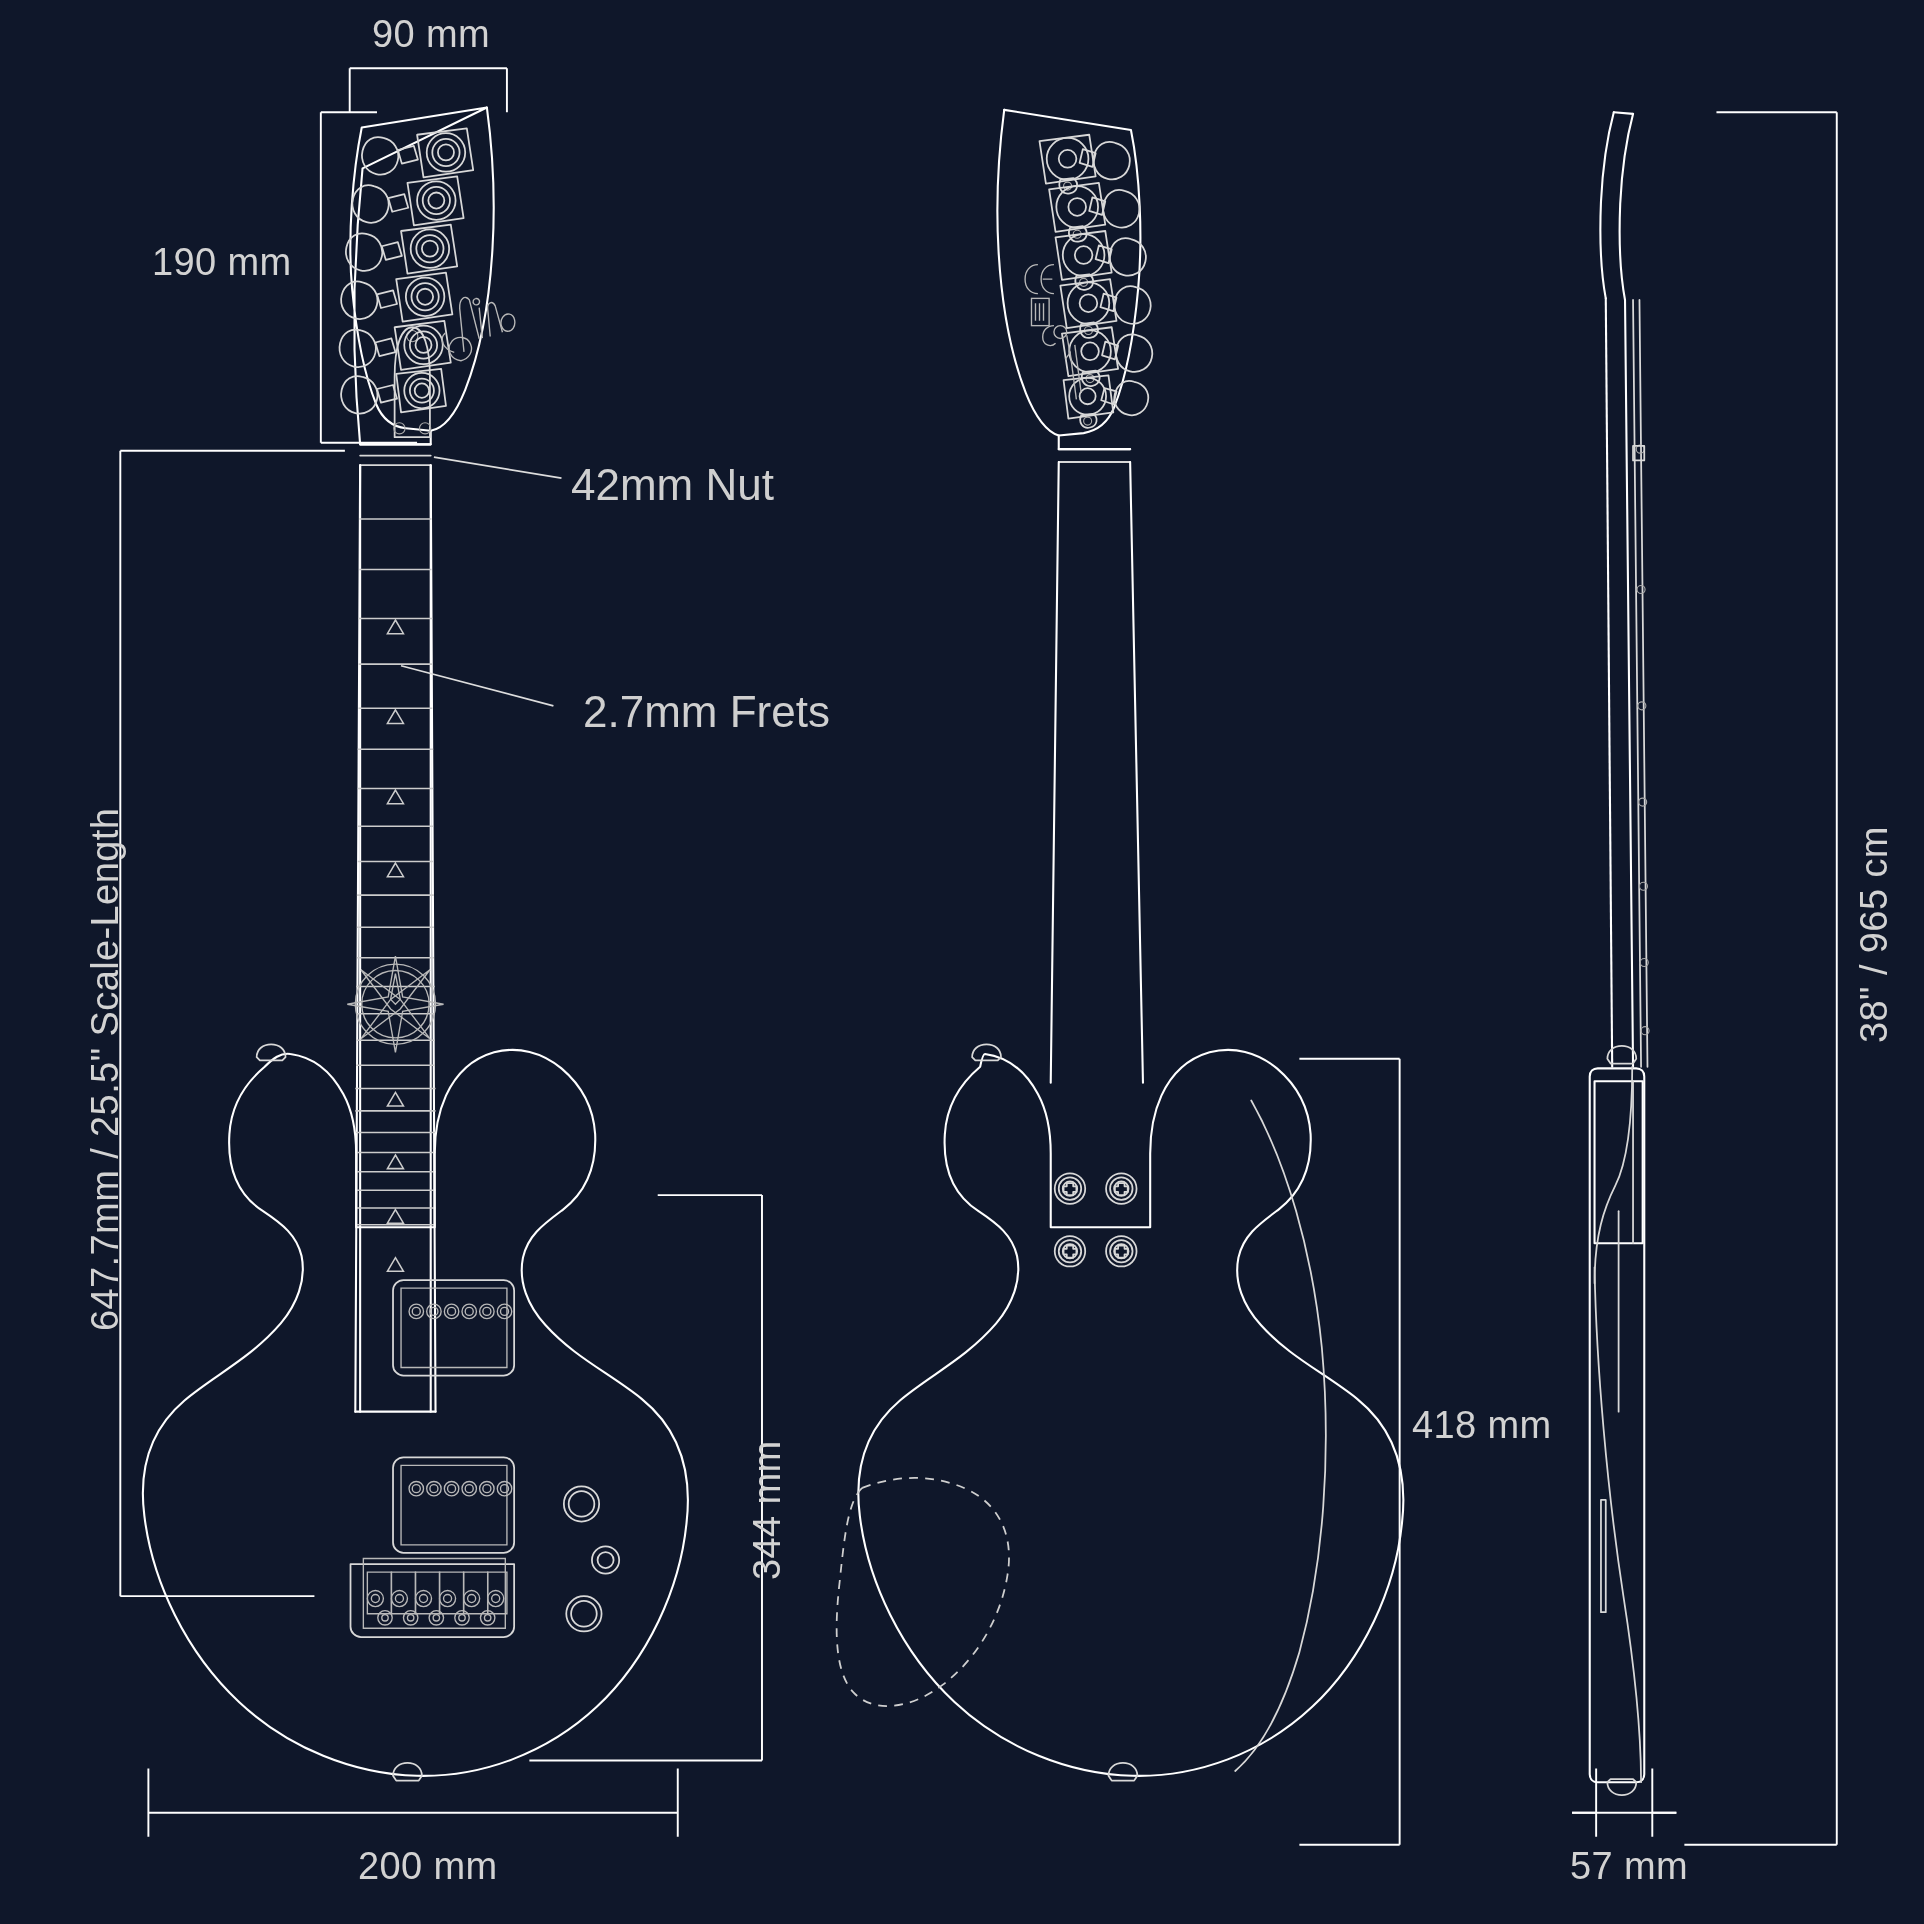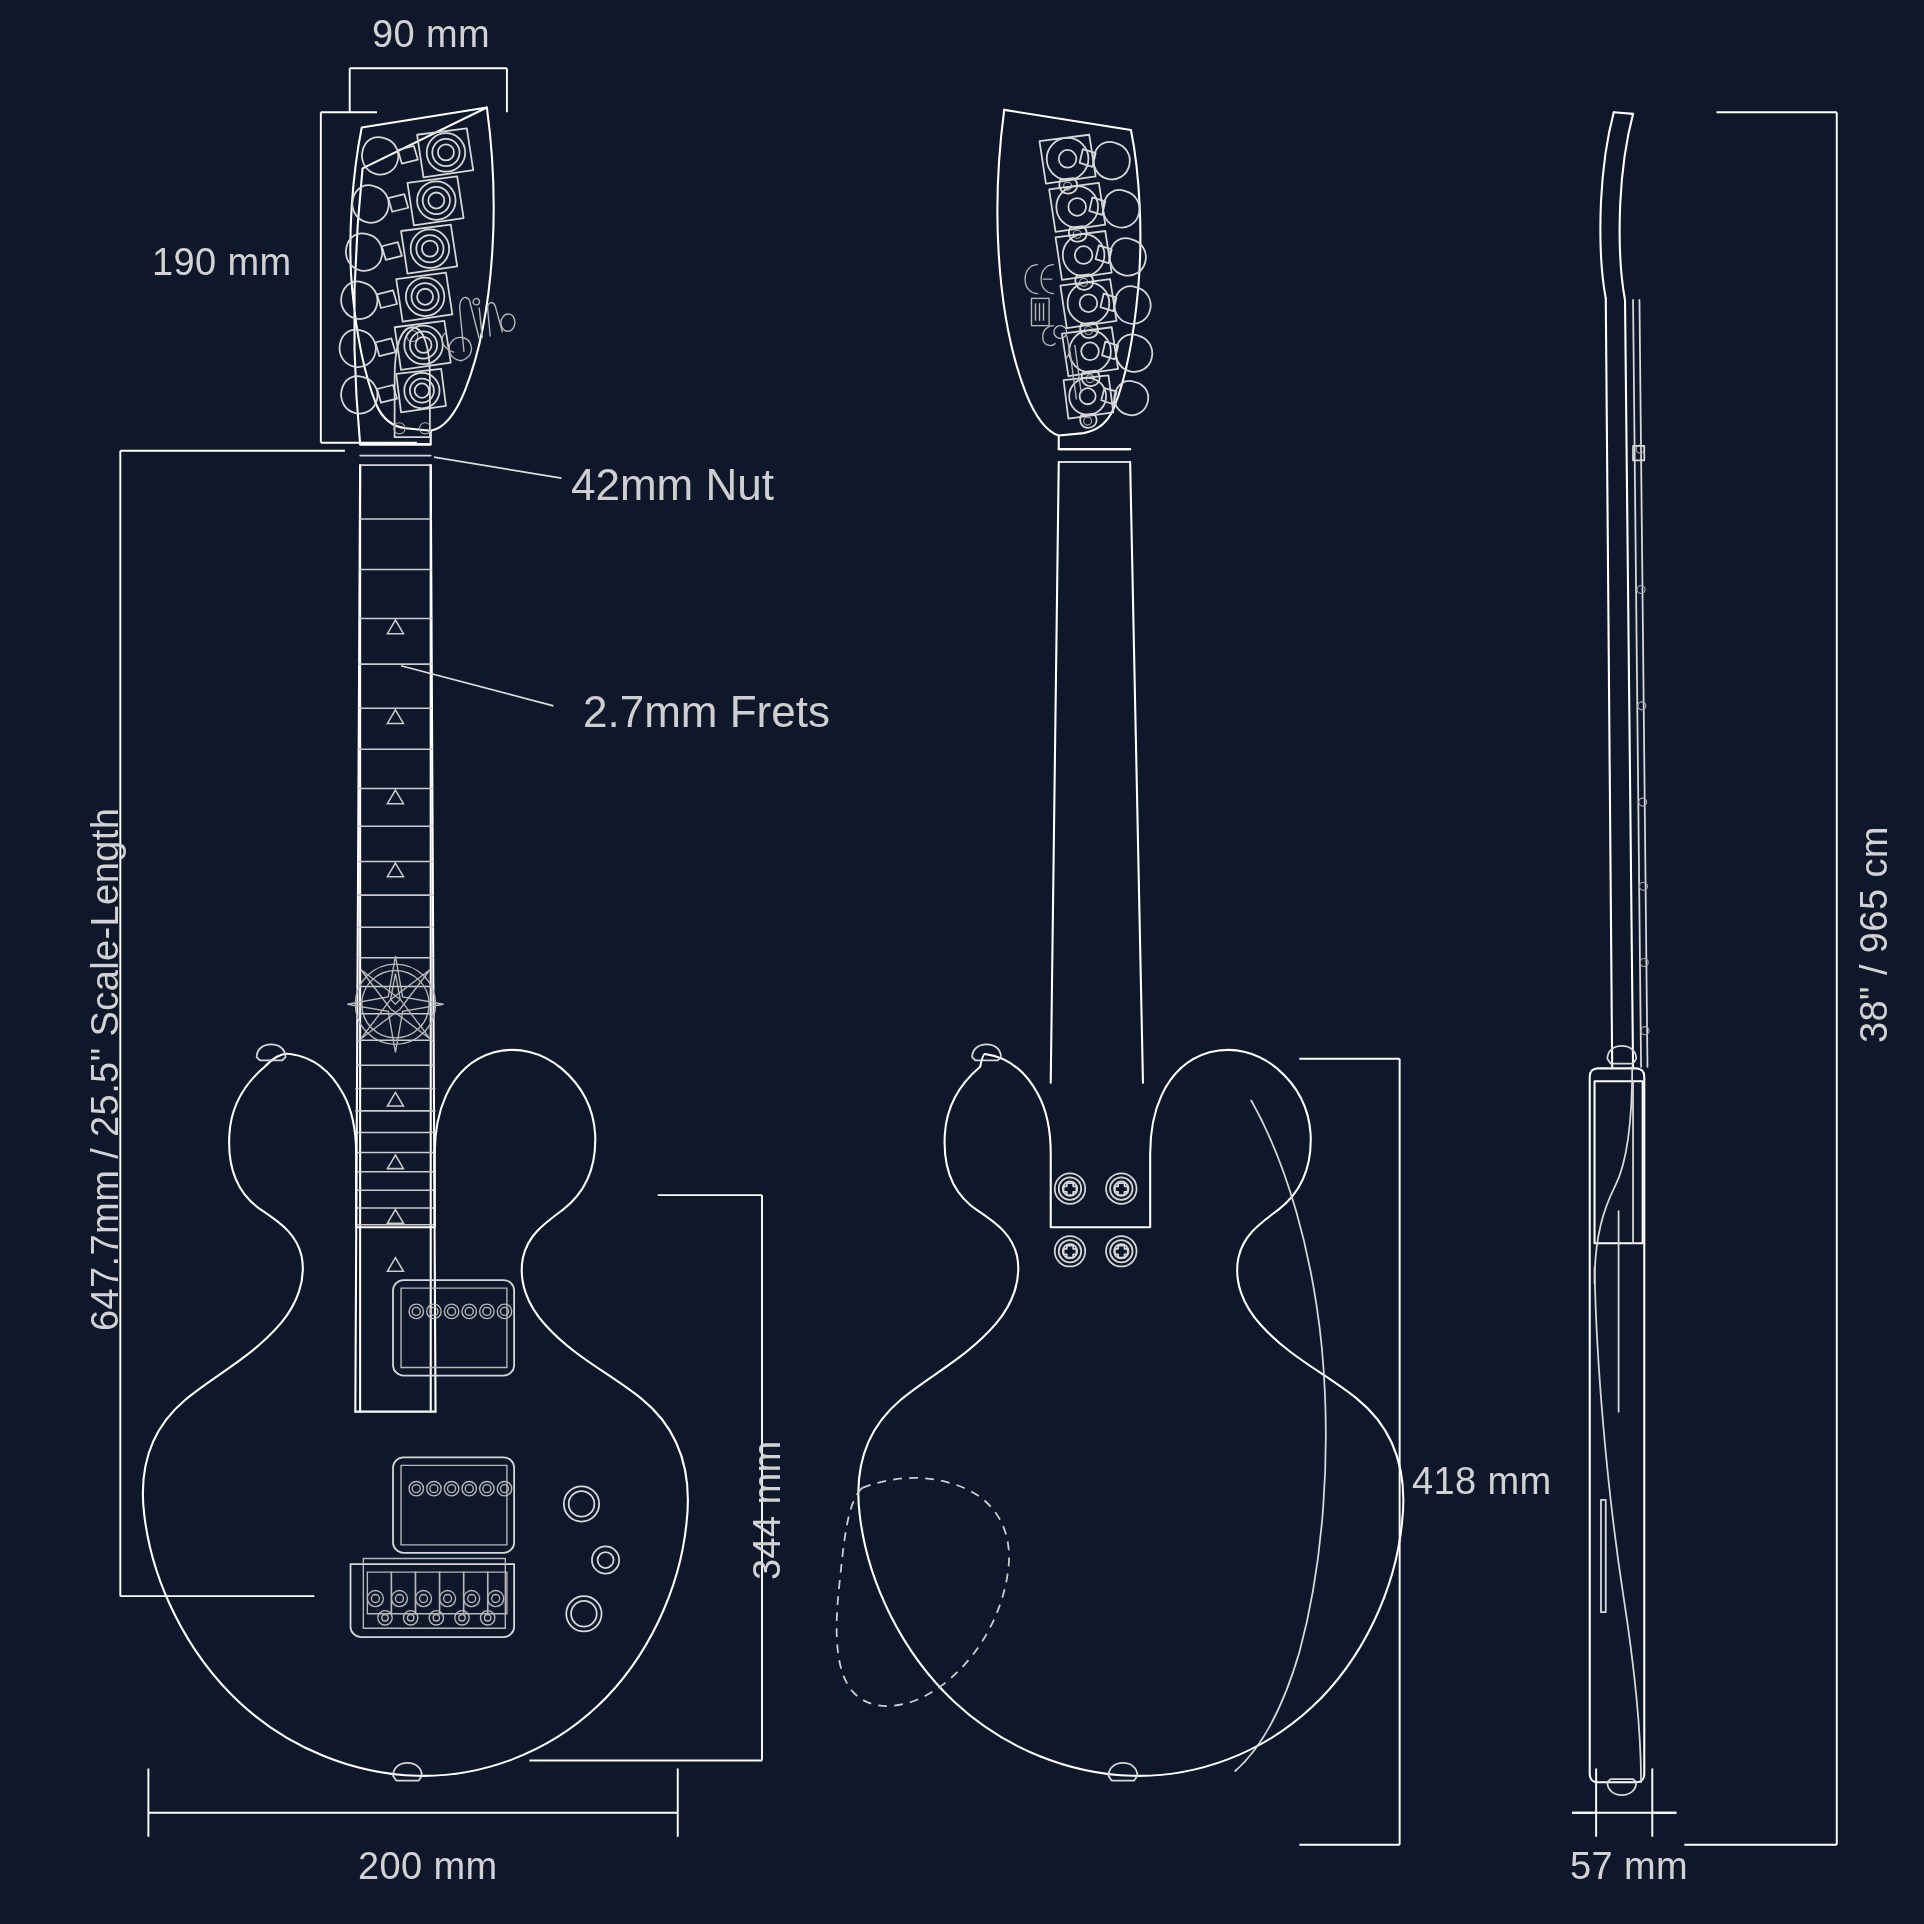--- a/index.html
+++ b/index.html
@@ -637,21 +637,21 @@
   <div class="dim-label" style="left:372px; top:13px;">90 mm</div>
 
   <div class="dim-label" style="left:152px; top:241px;">190 mm</div>
 
   <div class="dim-label vert" style="left:84px; top:1331px;">647.7mm / 25.5" Scale-Length</div>
 
   <div class="dim-label" style="left:358px; top:1845px;">200 mm</div>
 
   <div class="dim-label vert" style="left:746px; top:1580px;">344 mm</div>
 
-  <div class="dim-label" style="left:1412px; top:1460px;">418 mm</div>
+  <div class="dim-label" style="left:1412px; top:1404px;">418 mm</div>
 
   <div class="dim-label vert" style="left:1853px; top:1043px;">38" / 965 cm</div>
 
   <div class="dim-label" style="left:1570px; top:1845px;">57 mm</div>
 
   <div class="callout-label" style="left:571px; top:460px;">42mm Nut</div>
 
   <div class="callout-label" style="left:583px; top:687px;">2.7mm Frets</div>
 
 </div>

